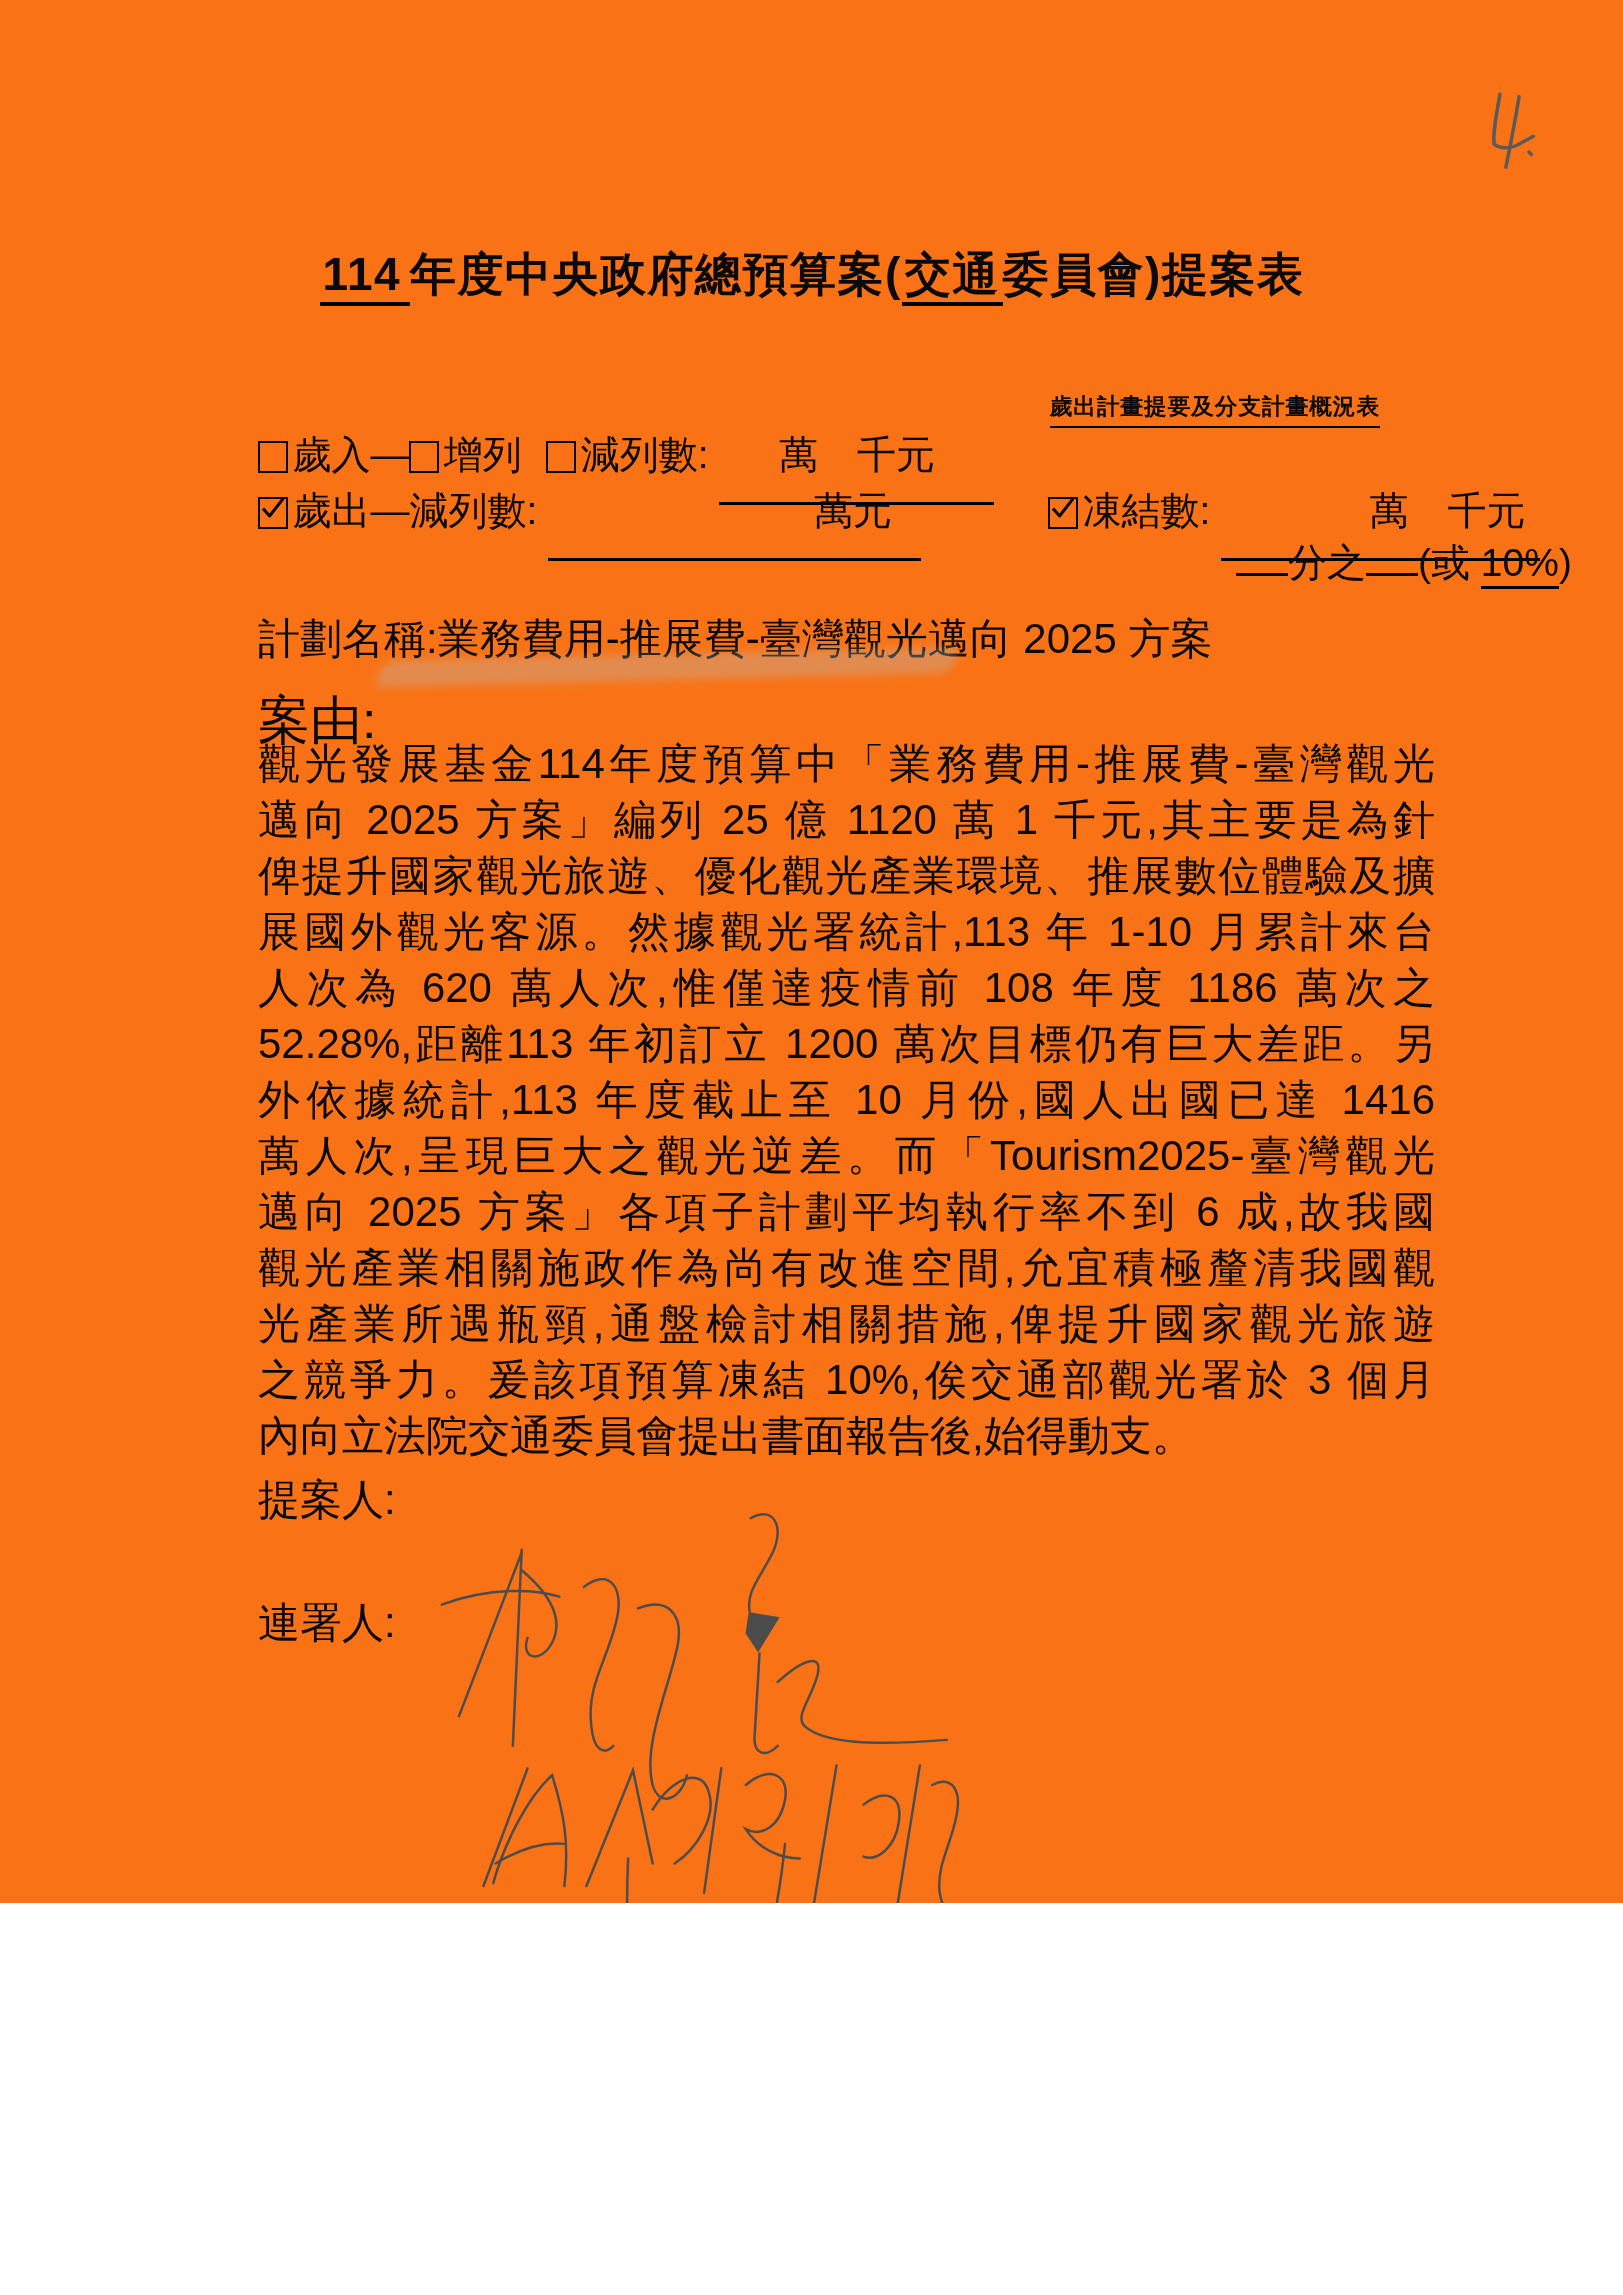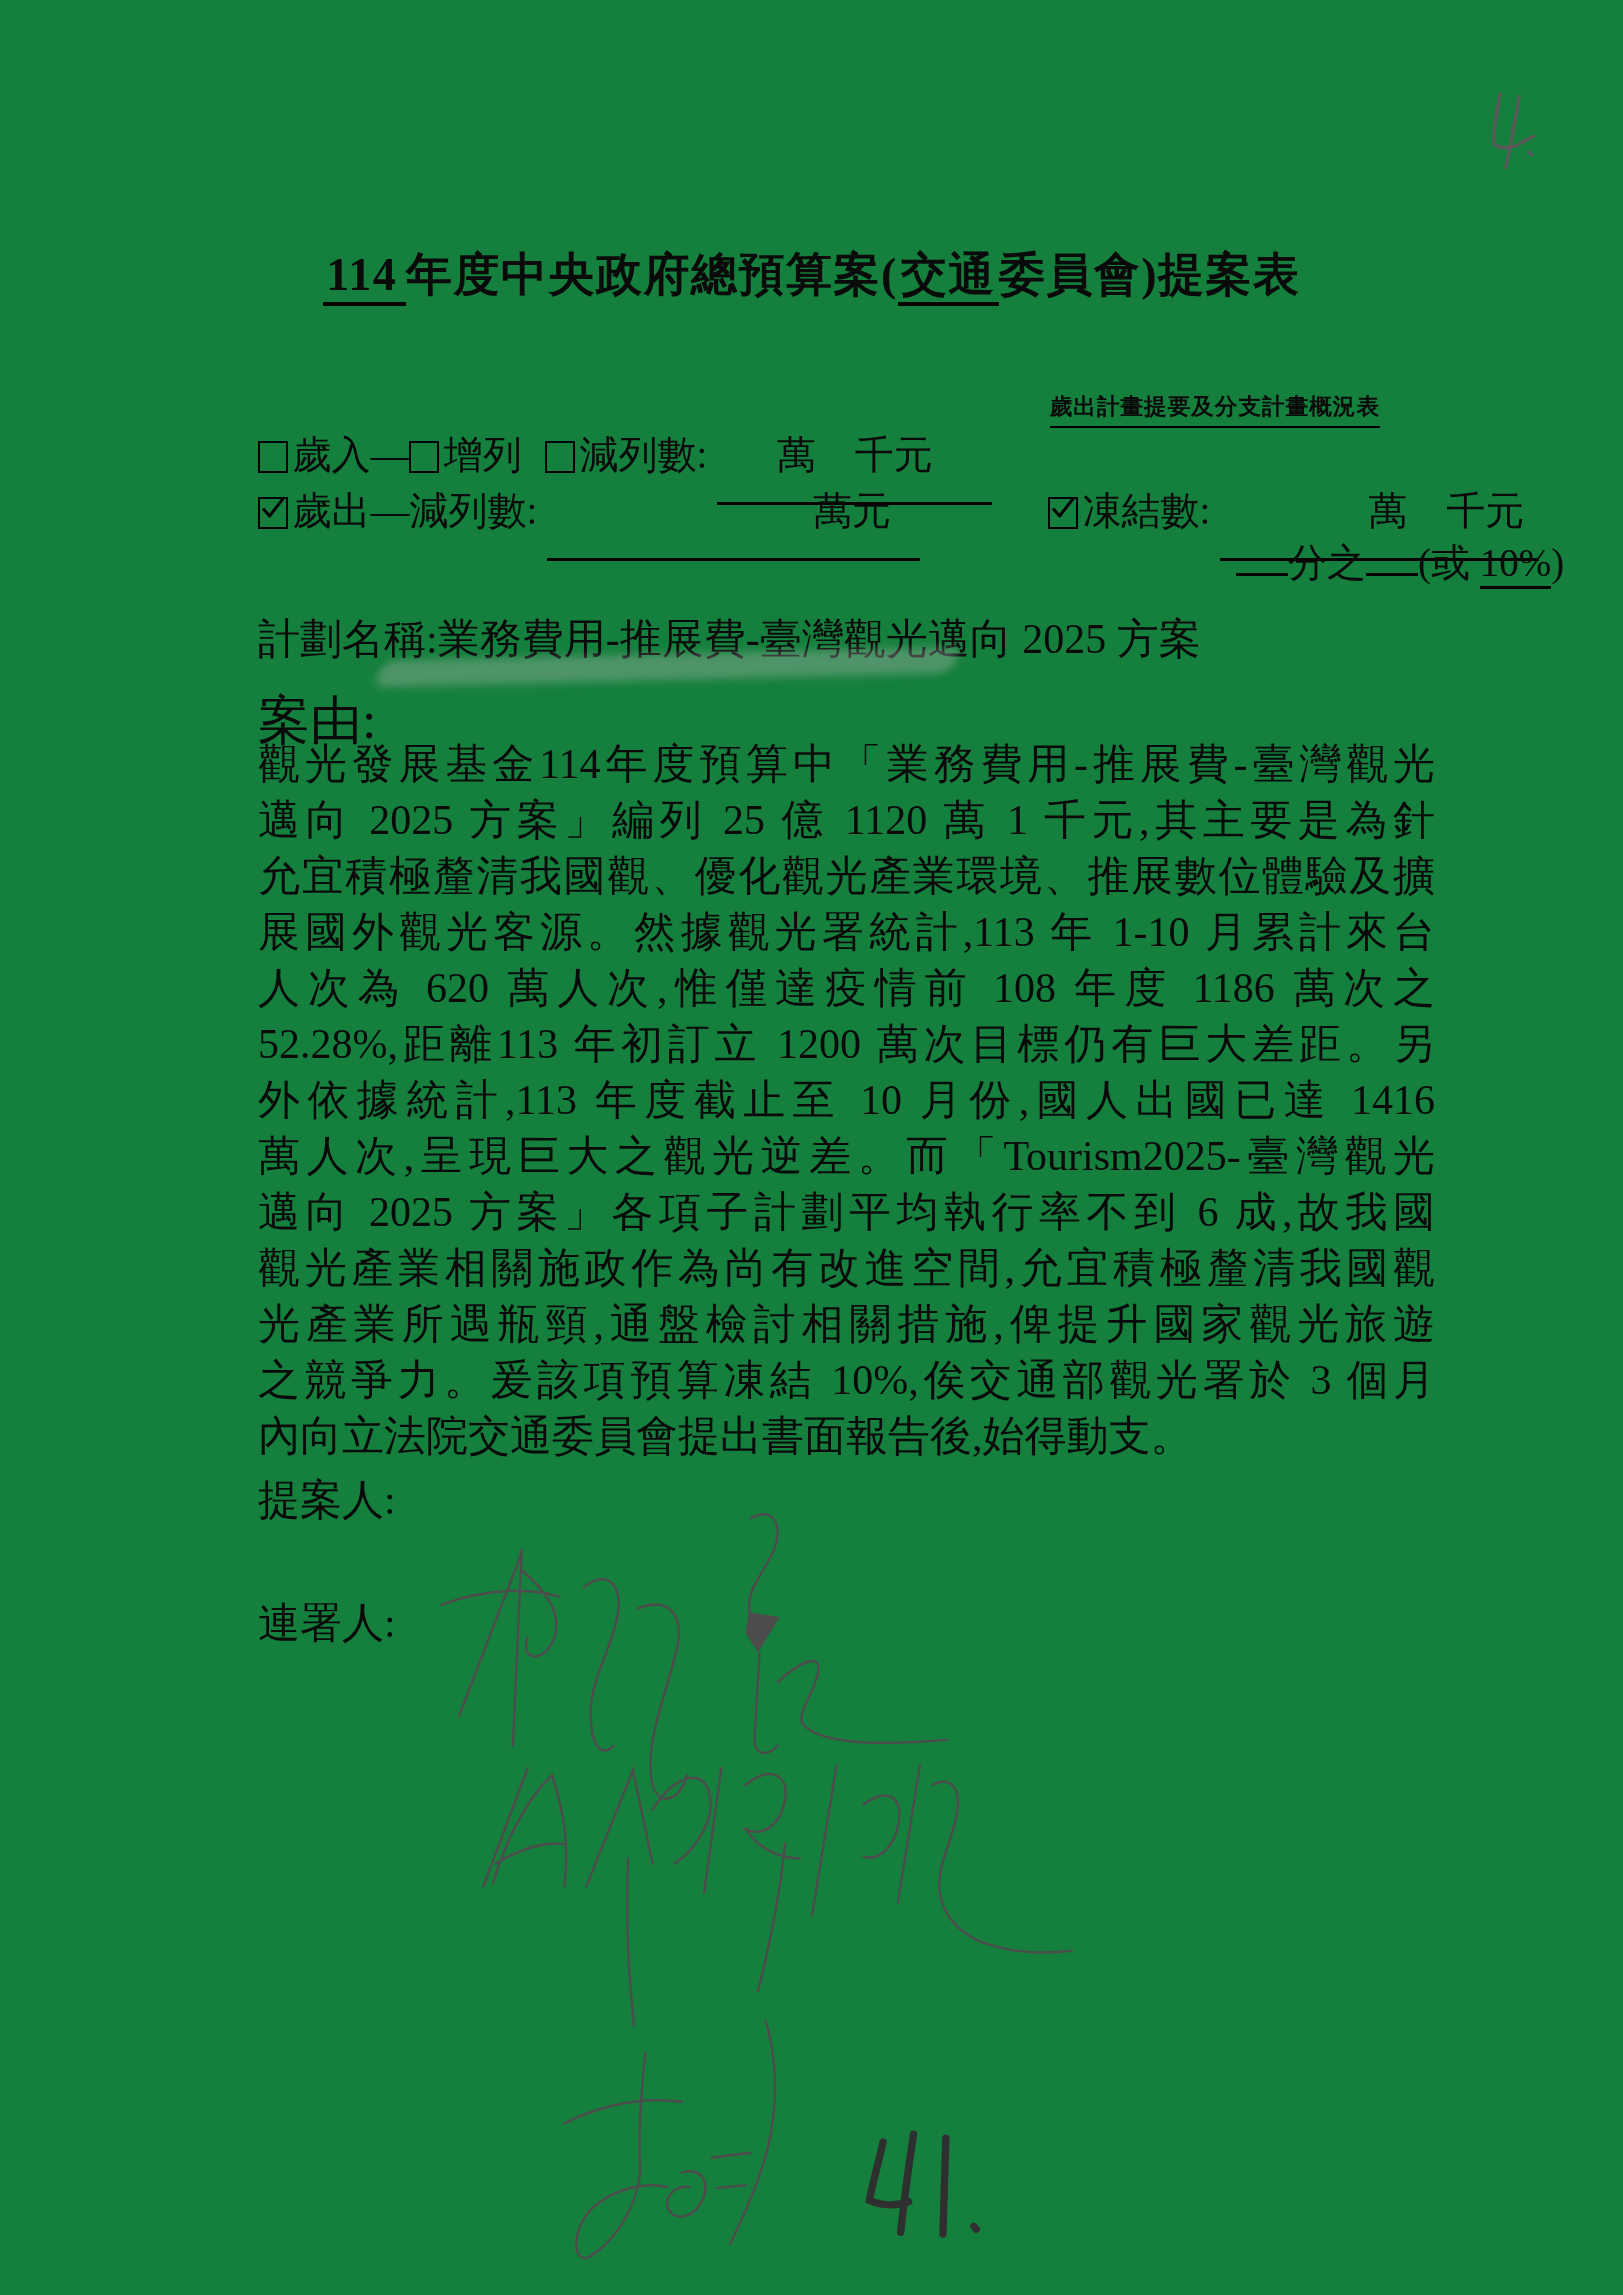--- a/index.html
+++ b/index.html
@@ -1,21 +1,21 @@
 <!DOCTYPE html>
 <html style="font-size:7.8px"><head>
 <meta charset="utf-8">
 <style>
   html,body{margin:0;padding:0;background:#ffffff;}
   #page{
     position:relative;
-    width:1624px;height:2295px;
-    background:#15803d;
+    width:1624px;height:1903px;
+    background:#f97316;
     color:#0a0a0a;
-    font-family:Liberation Serif, serif;
+    font-family:Liberation Sans, sans-serif;
     overflow:hidden;
   }
   .abs{position:absolute;}
   
   .title{
     top:244px;left:0;width:1624px;
     text-align:center;
     font-size:46px;font-weight:bold;letter-spacing:1.5px;
     white-space:nowrap;
   }
@@ -114,21 +114,21 @@
 
   <div class="abs plan-row">
     <span>計劃名稱:</span><span>業務費用-推展費-臺灣觀光邁向 2025 方案</span>
   </div>
   <div class="abs smudge"></div>
 
   <div class="abs case-label">案由:</div>
   <div class="abs case-body">
     <div class="ln">觀光發展基金114年度預算中「業務費用-推展費-臺灣觀光</div>
     <div class="ln">邁向 2025 方案」編列 25 億 1120 萬 1 千元,其主要是為針</div>
-    <div class="ln">允宜積極釐清我國觀、優化觀光產業環境、推展數位體驗及擴</div>
+    <div class="ln">俾提升國家觀光旅遊、優化觀光產業環境、推展數位體驗及擴</div>
     <div class="ln">展國外觀光客源。然據觀光署統計,113 年 1-10 月累計來台</div>
     <div class="ln">人次為 620 萬人次,惟僅達疫情前 108 年度 1186 萬次之</div>
     <div class="ln">52.28%,距離113 年初訂立 1200 萬次目標仍有巨大差距。另</div>
     <div class="ln">外依據統計,113 年度截止至 10 月份,國人出國已達 1416</div>
     <div class="ln">萬人次,呈現巨大之觀光逆差。而「Tourism2025-臺灣觀光</div>
     <div class="ln">邁向 2025 方案」各項子計劃平均執行率不到 6 成,故我國</div>
     <div class="ln">觀光產業相關施政作為尚有改進空間,允宜積極釐清我國觀</div>
     <div class="ln">光產業所遇瓶頸,通盤檢討相關措施,俾提升國家觀光旅遊</div>
     <div class="ln">之競爭力。爰該項預算凍結 10%,俟交通部觀光署於 3 個月</div>
     <div class="ln">內向立法院交通委員會提出書面報告後,始得動支。</div>

